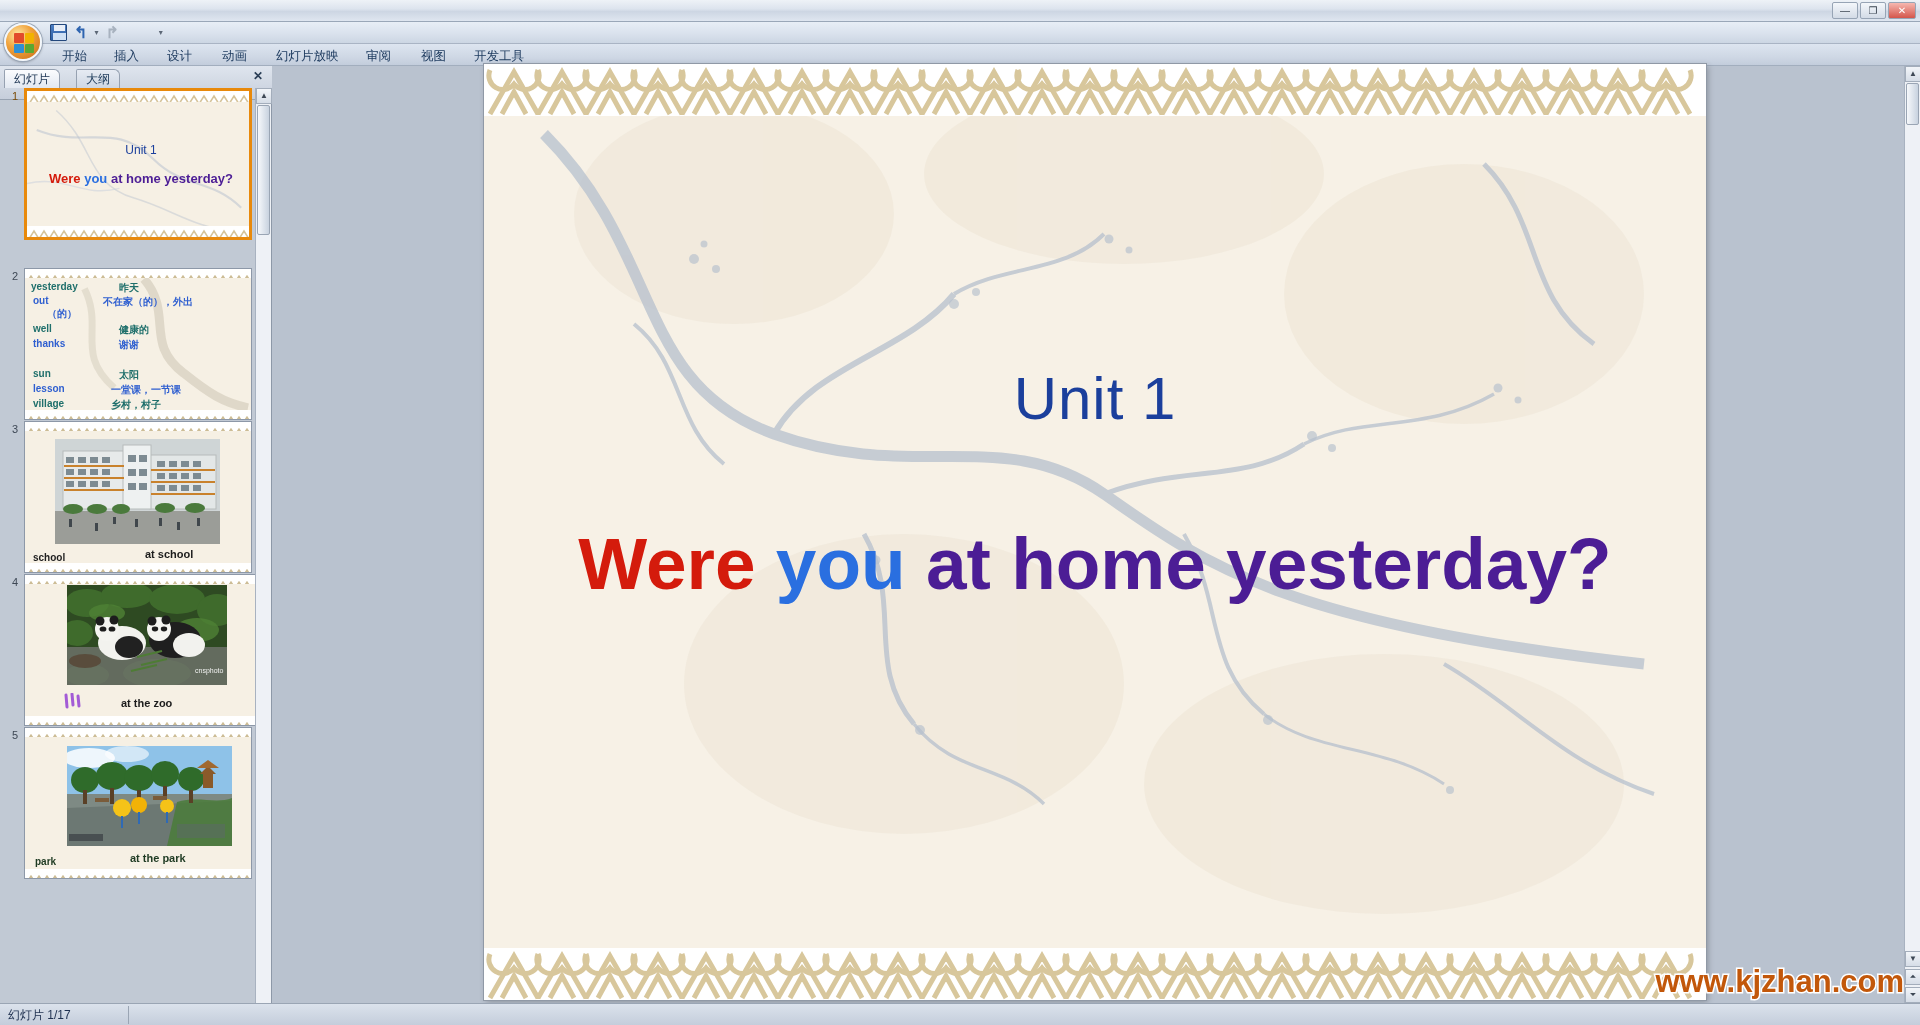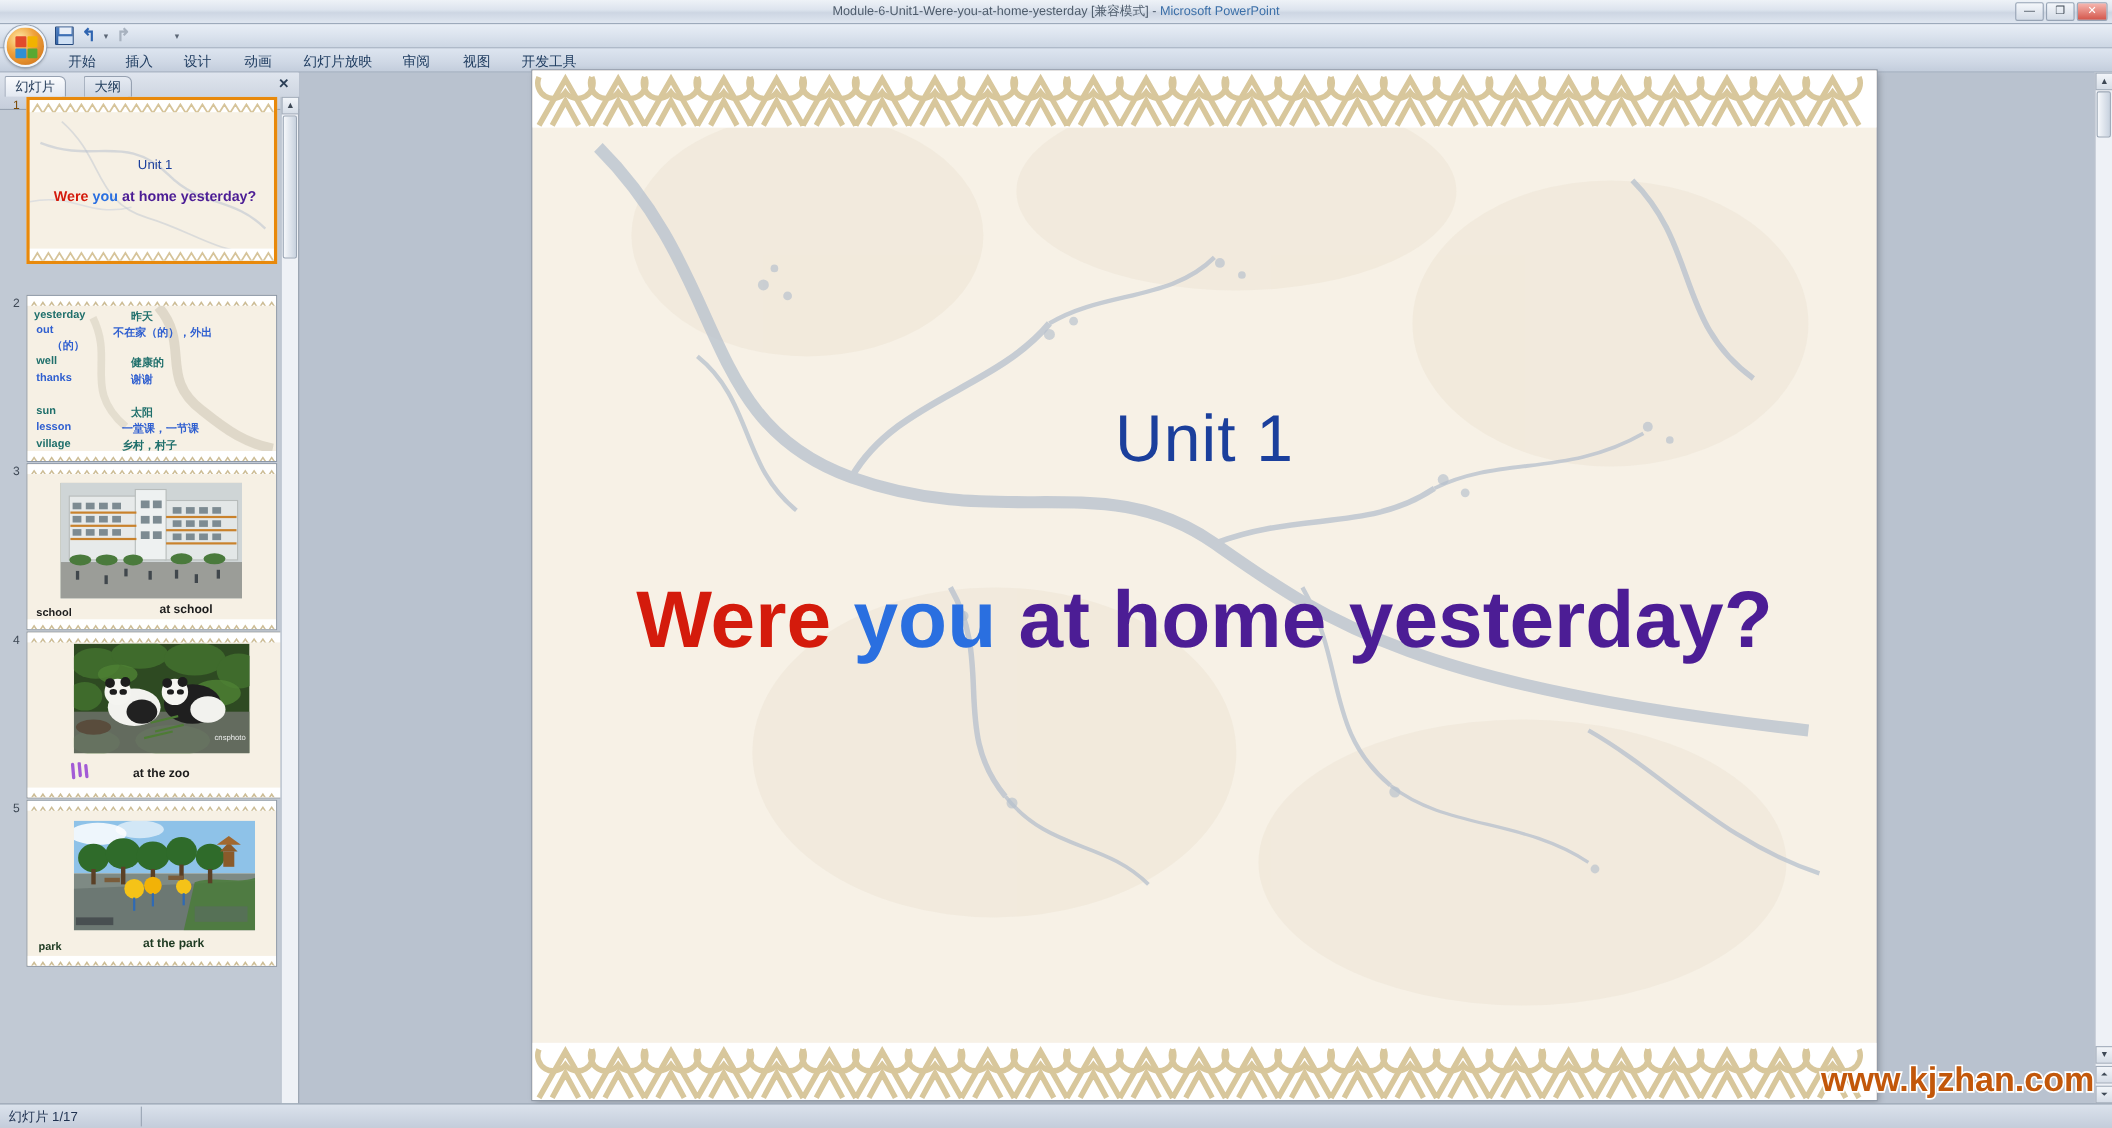--- a/index.html
+++ b/index.html
@@ -199,23 +199,20 @@
   .tb-txt{ position:absolute; white-space:nowrap; }
   .vocab-en{ color:#1f6f6b; font-weight:bold; }
   .vocab-en.blue{ color:#2f5fd0; }
   .vocab-cn{ color:#1f6f6b; font-weight:bold; }
   .vocab-cn.blue{ color:#2f5fd0; }
 </style>
 </head>
 <body>
 
 <div class="titlebar">
-  <div class="tb-inner">
-    <span>Module-6-Unit1-Were-you-at-home-yesterday [兼容模式]</span><span> - </span><span class="tb-app">Microsoft PowerPoint</span>
-  </div>
   <div class="win-btns">
     <div class="win-btn">—</div>
     <div class="win-btn">❐</div>
     <div class="win-btn close">✕</div>
   </div>
 </div>
 
 <div class="ribbonzone">
   <div class="orb">
     <div class="glyphs">

